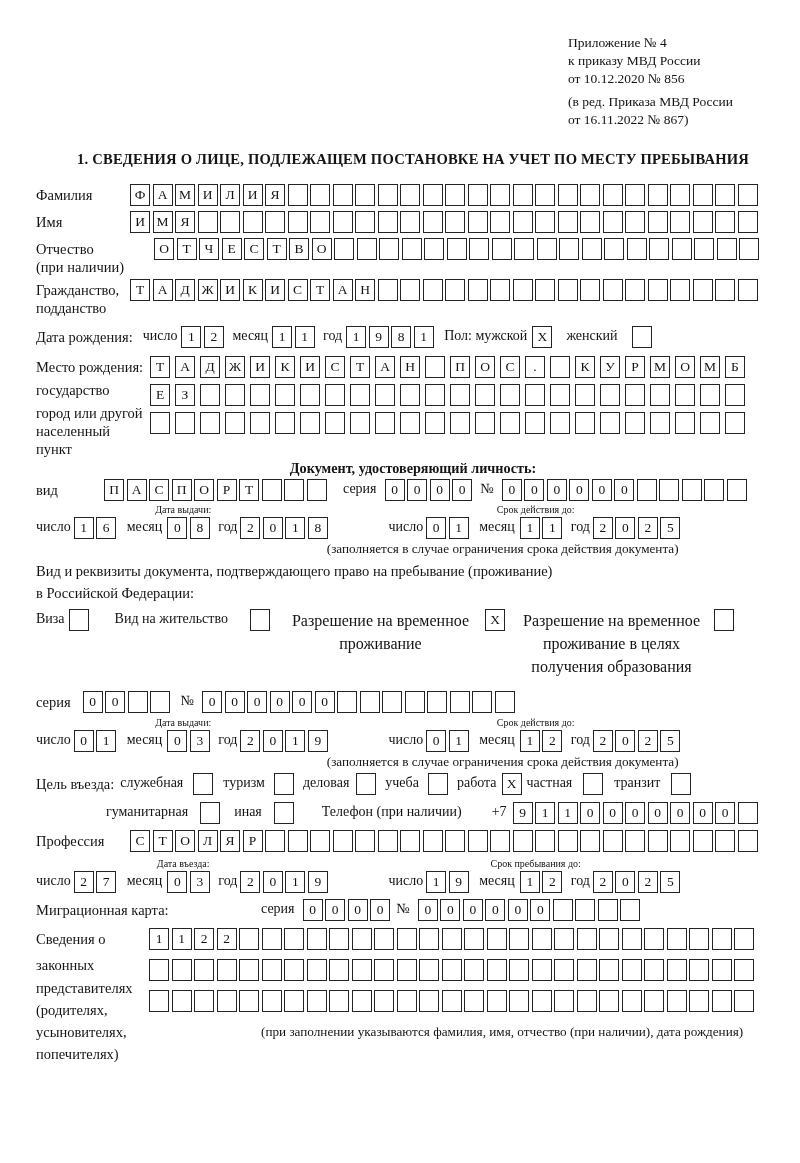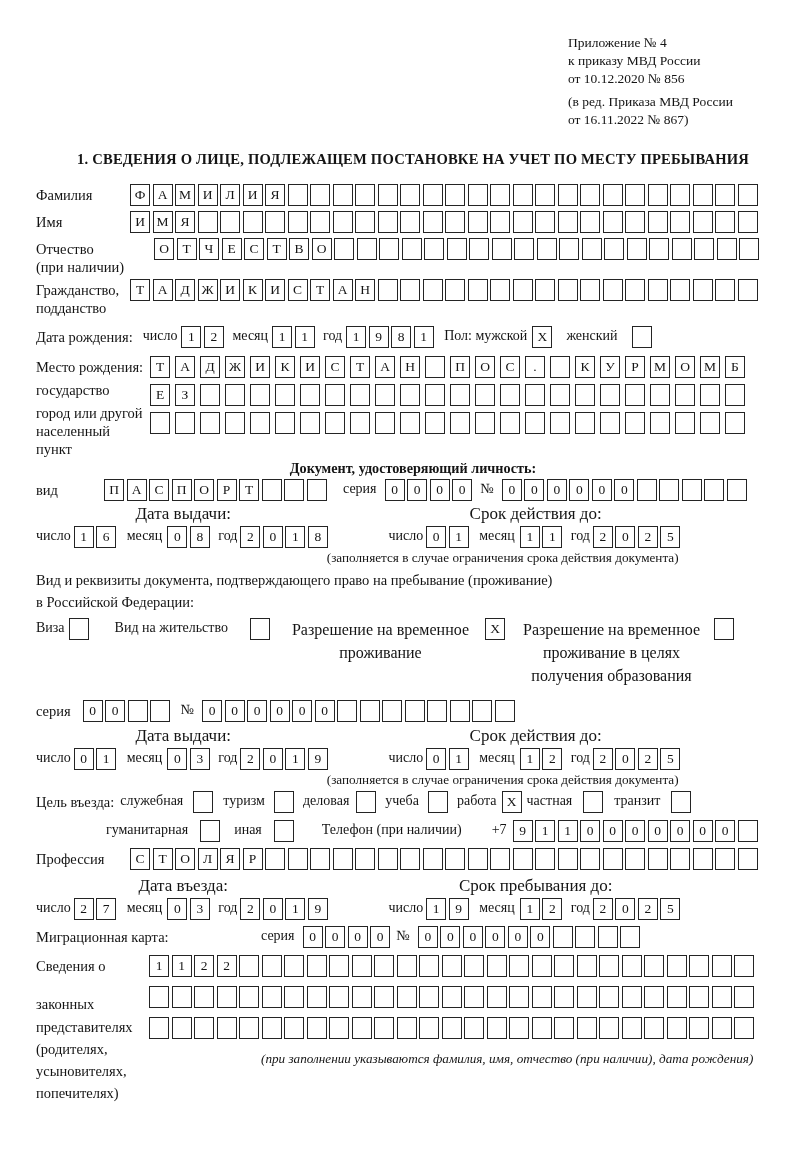--- a/index.html
+++ b/index.html
@@ -32,32 +32,32 @@
       align-items:center;justify-content:center;font-size:13.5px;background:#fff;}
   .stack{display:flex;flex-direction:column;}
   .stack .cells{margin-bottom:6px;}
   .sm{font-size:14px;padding-top:2px;}
   .in{margin-left:6px;margin-right:4px;}
   .note{font-size:13.2px;white-space:nowrap;}
 
   
   .dates{display:flex;align-items:flex-start;margin-bottom:4px;}
   .dg{display:flex;flex-direction:column;}
-  .dg-h{font-size:17px;text-align:center;margin-bottom:2px;}
+  .dg-h{font-size:10px;text-align:center;margin-bottom:2px;}
   .dg-r{display:flex;align-items:flex-start;}
   .dg-left{margin-left:0;}
   .dg-right{margin-left:58px;}
   .dg-note{margin-top:2px;margin-left:-66px;text-align:center;}
 
   .para{font-size:14.5px;line-height:1.5;}
   .perm{display:flex;align-items:flex-start;margin-top:4px;margin-bottom:13px;}
   .perm-t{font-size:16px;text-align:center;line-height:1.45;}
   .purpose{display:flex;align-items:flex-start;margin-bottom:7px;}
   .purpose .sm{padding-top:2px;}
-  .guard-note{margin-top:6px;margin-left:112px;font-style:italic;}
+  .guard-note{margin-top:6px;margin-left:112px;}
 </style>
 </head>
 <body>
 
 <div class="page">
 
   <div class="ref">
     <div>Приложение № 4</div>
     <div>к приказу МВД России</div>
     <div>от 10.12.2020 № 856</div>
@@ -644,21 +644,21 @@
         <span class="cell"></span>
         <span class="cell"></span>
         <span class="cell"></span>
         <span class="cell"></span>
       </span>
   </div>
 
   <div class="row" style="margin-bottom:0;">
     <div class="lbl w105">
       <div>Сведения о</div>
-      <div style="margin-top:20px;">законных</div>
+      <div style="margin-top:8px;">законных</div>
       <div style="margin-top:4px;">представителях</div>
       <div style="margin-top:4px;">(родителях,</div>
       <div style="margin-top:4px;">усыновителях,</div>
       <div style="margin-top:4px;">попечителях)</div>
     </div>
     <div class="stack" style="margin-left:8px;">
       <div class="cells" style="margin-bottom:9px;">
           <span class="cell">1</span>
           <span class="cell">1</span>
           <span class="cell">2</span>

